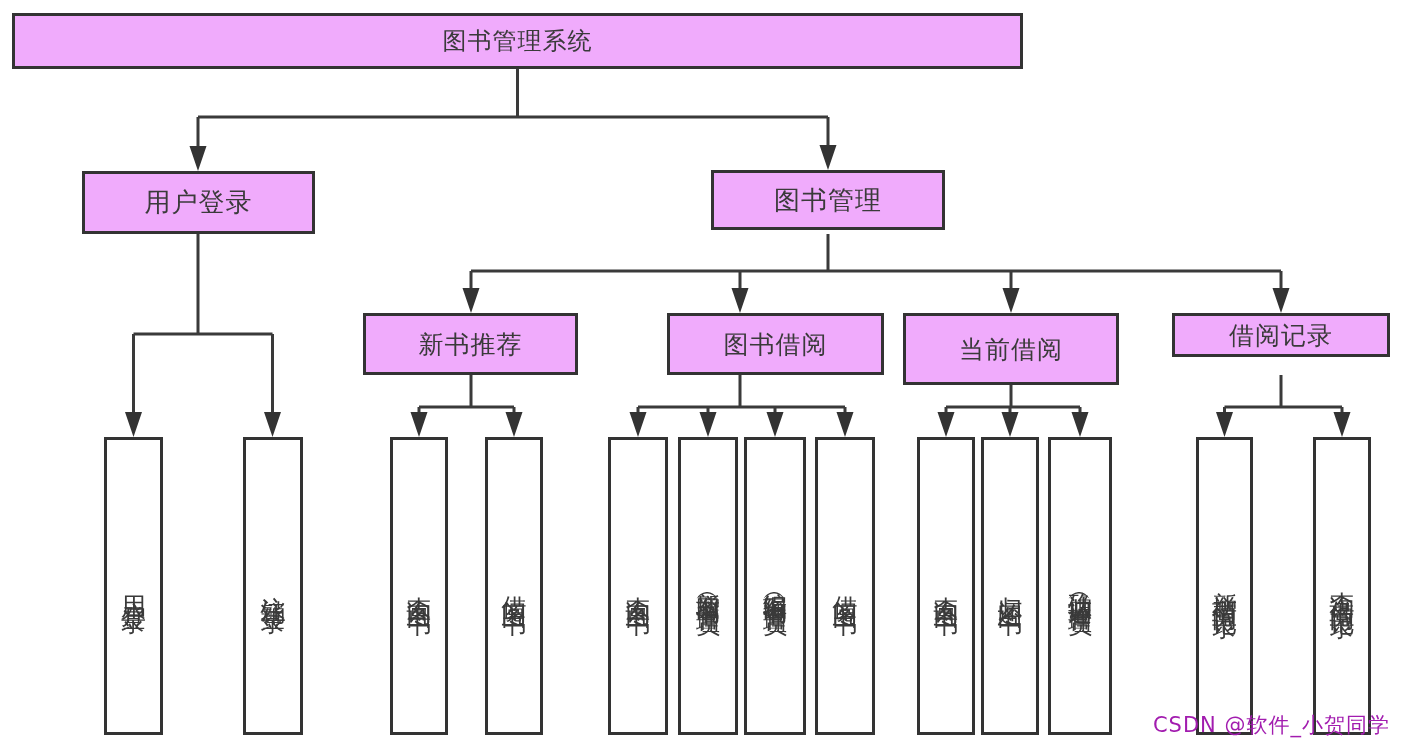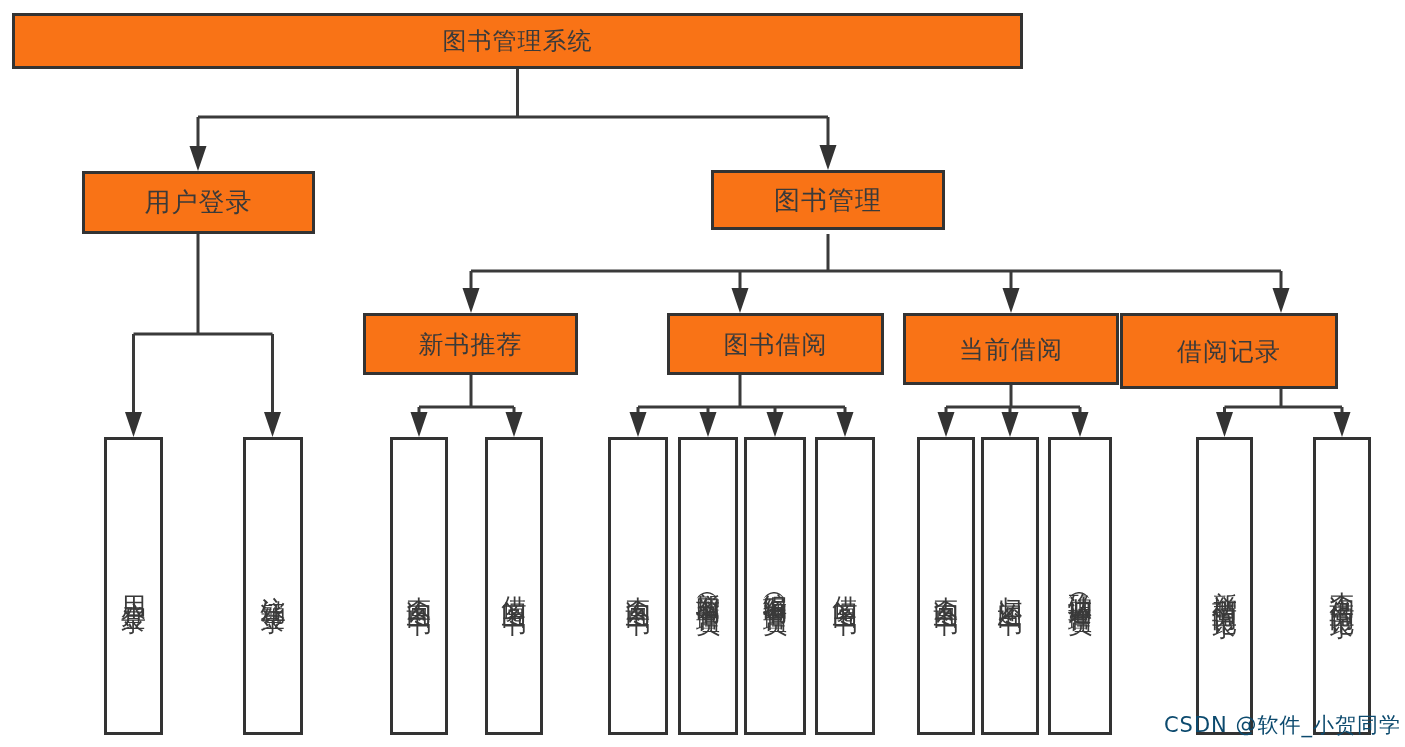--- a/index.html
+++ b/index.html
@@ -15,21 +15,21 @@
   .lines-layer {
     position: absolute;
     left: 0; top: 0;
     width: 1405px; height: 747px;
     pointer-events: none;
   }
   .box {
     position: absolute;
     box-sizing: border-box;
     border: 3px solid #333333;
-    background: #f97316;
+    background: #f0abfc;
     display: flex;
     align-items: center;
     justify-content: center;
     text-align: left;
     letter-spacing: 1px;
     white-space: nowrap;
   }
   .box.root  { font-size: 24px; }
   .box.lvl2  { font-size: 26px; }
   .box.lvl3  { font-size: 25px; }
@@ -45,24 +45,24 @@
     text-orientation: mixed;
     font-size: 25px;
     letter-spacing: 5px;
     line-height: 1;
     top: 437px;
     height: 298px;
   }
   .vbox.dense { letter-spacing: 3px; font-size: 24px; }
   .watermark {
     position: absolute;
-    right: 4px;
+    right: 15px;
     bottom: 8px;
     font-size: 21px;
-    color: #0c4a6e;
+    color: #a21caf;
     letter-spacing: 1px;
     white-space: nowrap;
   }
 </style>
 </head>
 <body>
 
 <div class="canvas">
 
   <svg class="lines-layer" width="1405" height="747" viewBox="0 0 1405 747" aria-hidden="true">
@@ -121,21 +121,21 @@
   </svg>
 
   <div class="box root" style="left:12px; top:13px; width:1011px; height:56px;">图书管理系统</div>
 
   <div class="box lvl2" style="left:82px; top:171px; width:233px; height:63px;">用户登录</div>
   <div class="box lvl2" style="left:711px; top:170px; width:234px; height:60px;">图书管理</div>
 
   <div class="box lvl3" style="left:363px; top:313px; width:215px; height:62px;">新书推荐</div>
   <div class="box lvl3" style="left:632px; top:313px; width:217px; height:62px;margin-left:35px;">图书借阅</div>
   <div class="box lvl3" style="left:903px; top:313px; width:216px; height:72px;">当前借阅</div>
-  <div class="box lvl3" style="left:1120px; top:313px; width:218px; height:76px;">借阅记录</div>
+  <div class="box lvl3" style="left:1172px; top:313px; width:218px; height:44px;">借阅记录</div>
 
   <div class="vbox" style="left:104px; width:59px;">用户登录</div>
   <div class="vbox" style="left:243px; width:60px;">注销登录</div>
 
   <div class="vbox" style="left:390px; width:58px;">查询图书</div>
   <div class="vbox" style="left:485px; width:58px;">借阅图书</div>
 
   <div class="vbox" style="left:608px; width:60px;">查询图书</div>
   <div class="vbox dense" style="left:678px; width:60px;">新增图书（管理员）</div>
   <div class="vbox dense" style="left:744px; width:62px;">编辑图书（管理员）</div>

